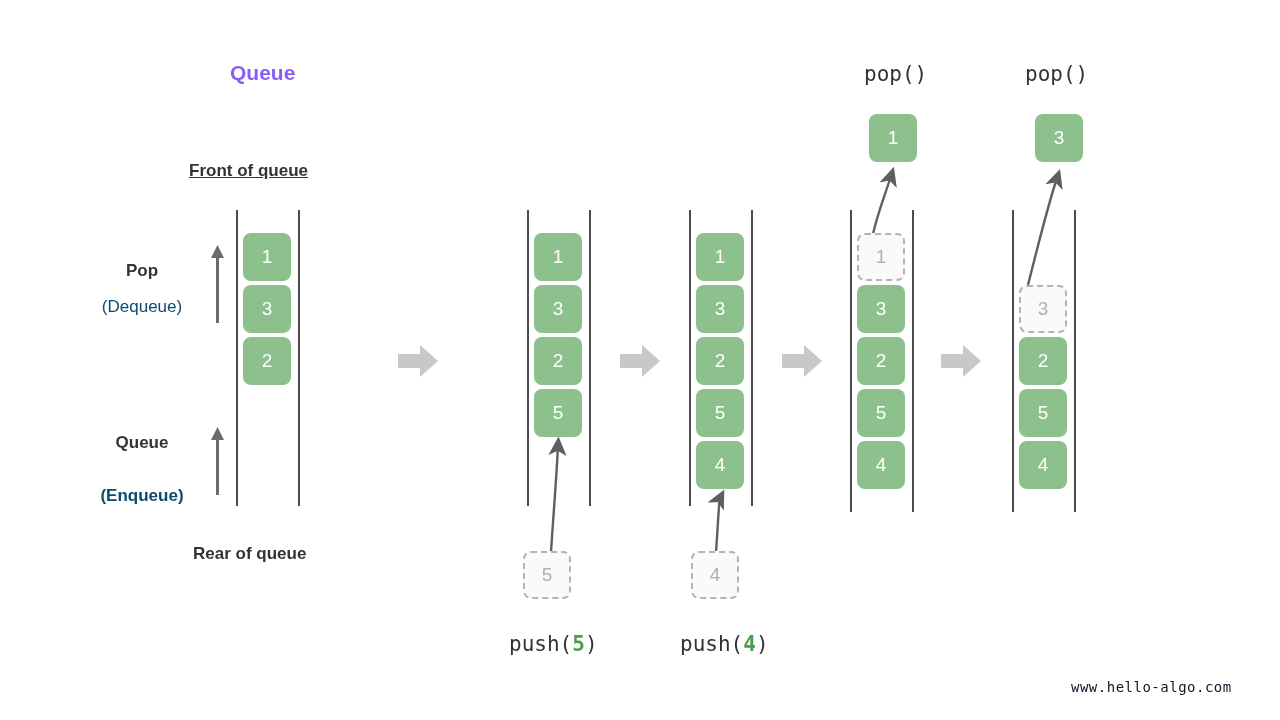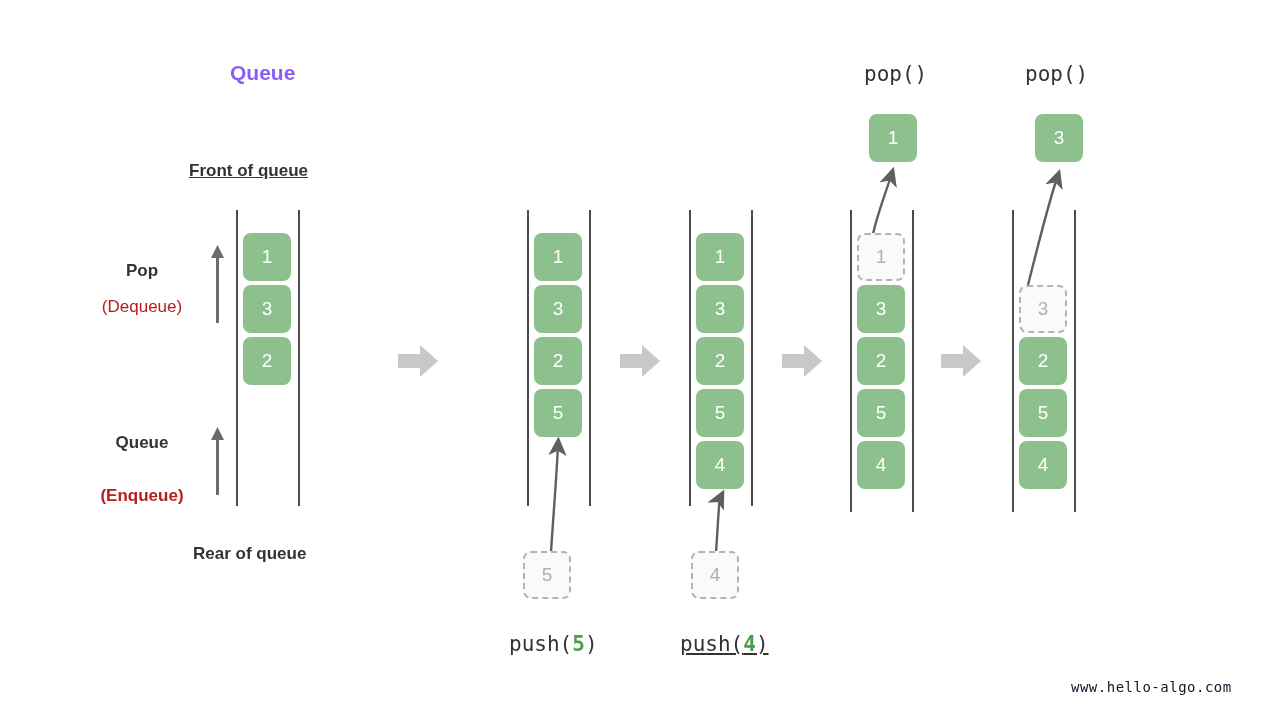--- a/index.html
+++ b/index.html
@@ -34,21 +34,21 @@
   .label-bold {
     position: absolute;
     color: #333333;
     font-weight: bold;
     font-size: 17px;
     white-space: nowrap;
     text-align: center;
   }
   .label-sub {
     position: absolute;
-    color: #b91c1c;
+    color: #0c4a6e;
     font-weight: normal;
     font-size: 17px;
     white-space: nowrap;
     text-align: center;
   }
   .mono-label {
     position: absolute;
     font-family: "DejaVu Sans Mono", "Liberation Mono", monospace;
     font-size: 21px;
     color: #333333;
@@ -181,21 +181,21 @@
   </svg>
 
   <div class="rail" style="left:689px; top:210px; height:296px;"></div>
   <div class="rail" style="left:751px; top:210px; height:296px;"></div>
   <div class="cell" style="left:696px; top:233px;">1</div>
   <div class="cell" style="left:696px; top:285px;">3</div>
   <div class="cell" style="left:696px; top:337px;">2</div>
   <div class="cell" style="left:696px; top:389px;">5</div>
   <div class="cell" style="left:696px; top:441px;">4</div>
   <div class="cell ghost" style="left:691px; top:551px;">4</div>
-  <div class="mono-label" style="left:680px; top:632px;text-decoration:underline;"><span>push(</span><span class="num">4</span><span>)</span></div>
+  <div class="mono-label" style="left:680px; top:632px;"><span>push(</span><span class="num">4</span><span>)</span></div>
 
   <svg class="stage-arrow" style="left:782px; top:344px;" viewBox="0 0 40 34">
     <path d="M0,10 L22,10 L22,1 L40,17 L22,33 L22,24 L0,24 Z" fill="#c8c8c8"></path>
   </svg>
 
   <div class="mono-label" style="left:864px; top:62px;">pop()</div>
   <div class="cell" style="left:869px; top:114px;">1</div>
   <div class="rail" style="left:850px; top:210px; height:302px;"></div>
   <div class="rail" style="left:912px; top:210px; height:302px;"></div>
   <div class="cell ghost" style="left:857px; top:233px;">1</div>

